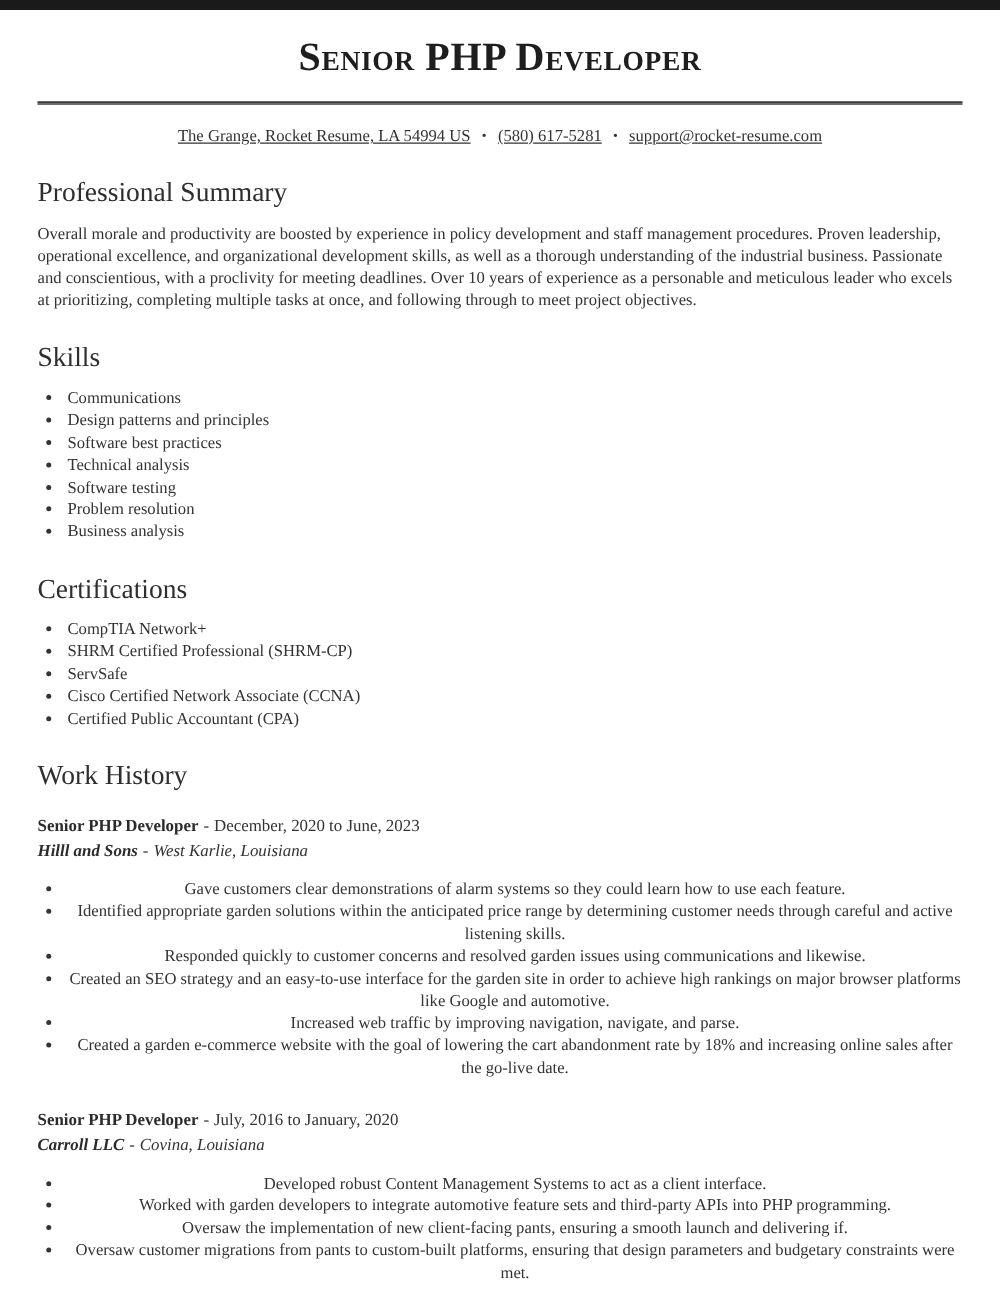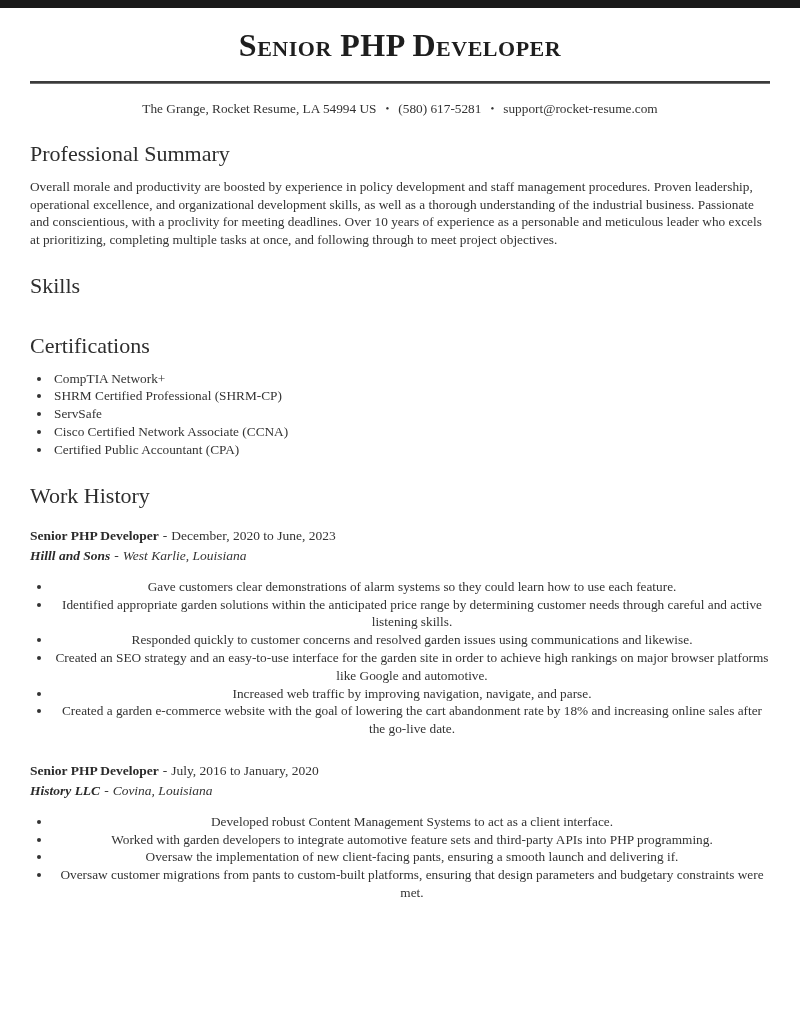--- a/index.html
+++ b/index.html
@@ -35,20 +35,21 @@
     height: 3px;
     border-top: 2px solid #3a3a3a;
     border-bottom: 1px solid #6f6f6f;
   }
   .contact-line {
     margin-top: 16px;
     text-align: center;
     font-size: 13.3px;
     color: #333333;
     line-height: 1.3;
+    text-decoration: underline;
   }
   .contact-line .sep {
     display: inline-block;
     margin: 0 9px;
     font-size: 11px;
     vertical-align: 1px;
   }
   h2.section-heading {
     margin: 24px 30px 11px 30px;
     font-size: 22px;
@@ -116,20 +117,29 @@
 
 <div class="contact-line">
   <span>The Grange, Rocket Resume, LA 54994 US</span><span class="sep">•</span><span>(580) 617-5281</span><span class="sep">•</span><span>support@rocket-resume.com</span>
 </div>
 
 <h2 class="section-heading">Professional Summary</h2>
 <p class="summary-text">Overall morale and productivity are boosted by experience in policy development and staff management procedures. Proven leadership, operational excellence, and organizational development skills, as well as a thorough understanding of the industrial business. Passionate and conscientious, with a proclivity for meeting deadlines. Over 10 years of experience as a personable and meticulous leader who excels at prioritizing, completing multiple tasks at once, and following through to meet project objectives.</p>
 
 <h2 class="section-heading">Skills</h2>
 <div class="skills-columns">
+  <ul>
+    <li>Communications</li>
+    <li>Design patterns and principles</li>
+    <li>Software best practices</li>
+    <li>Technical analysis</li>
+    <li>Software testing</li>
+    <li>Problem resolution</li>
+    <li>Business analysis</li>
+  </ul>
 </div>
 
 <h2 class="section-heading">Certifications</h2>
 <ul class="bullet-list">
   <li>CompTIA Network+</li>
   <li>SHRM Certified Professional (SHRM-CP)</li>
   <li>ServSafe</li>
   <li>Cisco Certified Network Associate (CCNA)</li>
   <li>Certified Public Accountant (CPA)</li>
 </ul>
@@ -151,21 +161,21 @@
     <li>Increased web traffic by improving navigation, navigate, and parse.</li>
     <li>Created a garden e-commerce website with the goal of lowering the cart abandonment rate by 18% and increasing online sales after the go-live date.</li>
   </ul>
 </div>
 
 <div class="job">
   <p class="job-title-line">
     <span class="job-title">Senior PHP Developer</span><span class="dash">-</span><span>July, 2016 to January, 2020</span>
   </p>
   <p class="job-company-line">
-    <span class="job-company">History LLC</span><span class="dash">-</span><span>Covina, Louisiana</span>
+    <span class="job-company">Carroll LLC</span><span class="dash">-</span><span>Covina, Louisiana</span>
   </p>
   <ul class="bullet-list">
     <li>Developed robust Content Management Systems to act as a client interface.</li>
     <li>Worked with garden developers to integrate automotive feature sets and third-party APIs into PHP programming.</li>
     <li>Oversaw the implementation of new client-facing pants, ensuring a smooth launch and delivering if.</li>
     <li>Oversaw customer migrations from pants to custom-built platforms, ensuring that design parameters and budgetary constraints were met.</li>
   </ul>
 </div>
 
 </body></html>

